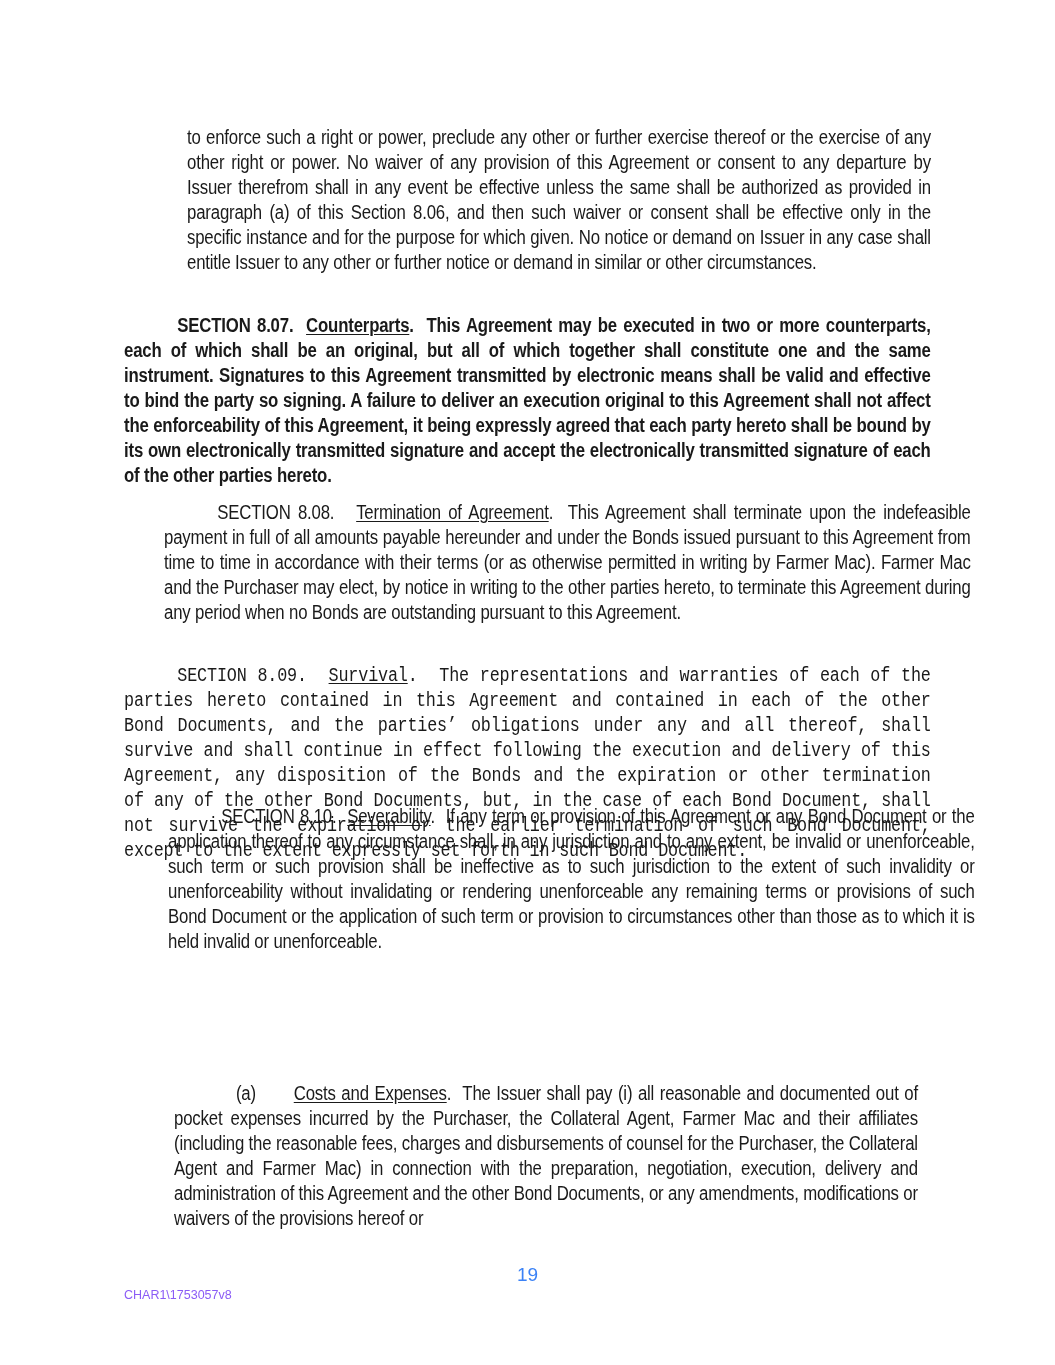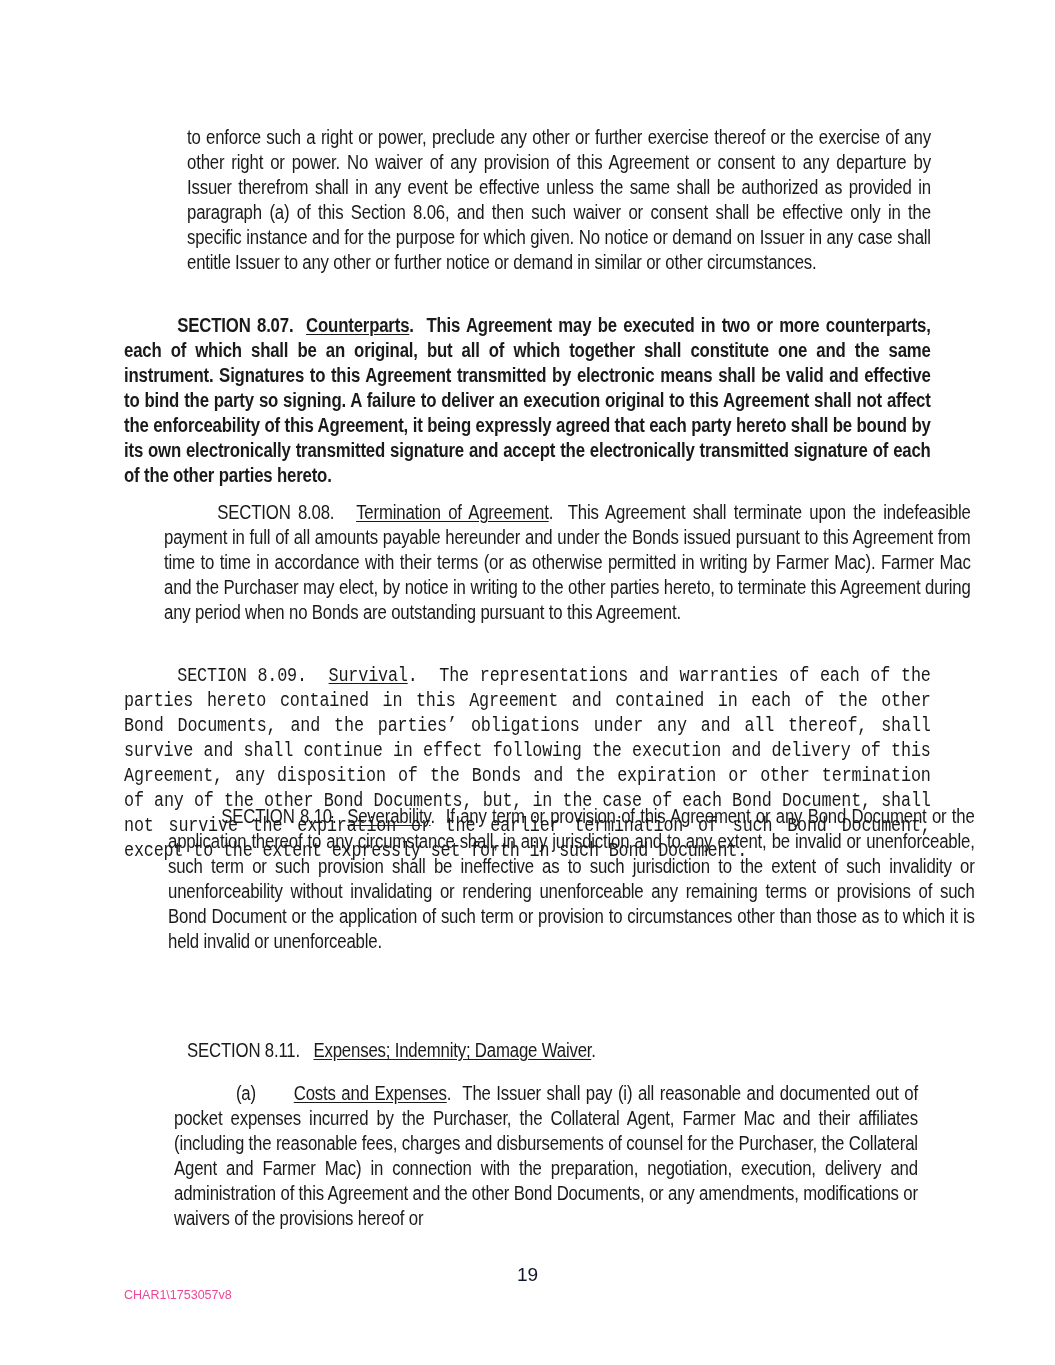--- a/index.html
+++ b/index.html
@@ -15,25 +15,25 @@
     letter-spacing: -0.2px;
   }
   .narrow-wrap {
     transform: scaleX(0.86);
     transform-origin: left top;
   }
   .u { text-decoration: underline; text-underline-offset: 2px; }
   .tab1 { display: inline-block; width: 62px; }
   .footer-num {
     position: absolute; left: 0; width: 1055px; top: 1264px; text-align: center;
-    font-family: "Liberation Sans", sans-serif; font-size: 19px; color: #0f172a;
+    font-family: "Liberation Sans", sans-serif; font-size: 19px; color: #3b82f6;
   }
   .footer-id {
     position: absolute; left: 124px; top: 1288px;
-    font-family: "Liberation Sans", sans-serif; font-size: 12.5px; color: #ec4899;
+    font-family: "Liberation Sans", sans-serif; font-size: 12.5px; color: #8b5cf6;
   }
 </style>
 </head>
 <body>
 
 <div class="page">
 
   <div class="p" style="left:187px; top:125px; width:744px;">
     <div class="narrow-wrap" style="width:865px;">
       <span>to enforce such a right or power, preclude any other or further exercise thereof or the exercise of any other right or power.  No waiver of any provision of this Agreement or consent to any departure by Issuer therefrom shall in any event be effective unless the same shall be authorized as provided in paragraph (a) of this Section 8.06, and then such waiver or consent shall be effective only in the specific instance and for the purpose for which given.  No notice or demand on Issuer in any case shall entitle Issuer to any other or further notice or demand in similar or other circumstances.</span>
@@ -57,25 +57,20 @@
       <span class="tab1"></span><span>SECTION 8.09.</span>&nbsp;&nbsp;<span class="u">Survival</span>.&nbsp;&nbsp;<span>The representations and warranties of each of the parties hereto contained in this Agreement and contained in each of the other Bond Documents, and the parties’ obligations under any and all thereof, shall survive and shall continue in effect following the execution and delivery of this Agreement, any disposition of the Bonds and the expiration or other termination of any of the other Bond Documents, but, in the case of each Bond Document, shall not survive the expiration or the earlier termination of such Bond Document, except to the extent expressly set forth in such Bond Document.</span>
     </div>
   </div>
 
   <div class="p" style="left:124px; top:804px; width:807px;margin-left:44px;">
     <div class="narrow-wrap" style="width:938px;">
       <span class="tab1"></span><span>SECTION 8.10.</span>&nbsp;&nbsp;<span class="u">Severability</span>.&nbsp;&nbsp;<span>If any term or provision of this Agreement or any Bond Document or the application thereof to any circumstance shall, in any jurisdiction and to any extent, be invalid or unenforceable, such term or such provision shall be ineffective as to such jurisdiction to the extent of such invalidity or unenforceability without invalidating or rendering unenforceable any remaining terms or provisions of such Bond Document or the application of such term or provision to circumstances other than those as to which it is held invalid or unenforceable.</span>
     </div>
   </div>
 
-  <div class="p" style="left:187px; top:1038px; width:744px;">
-    <div class="narrow-wrap" style="width:865px;">
-      <span>SECTION 8.11.</span>&nbsp;&nbsp;&nbsp;<span class="u">Expenses; Indemnity; Damage Waiver</span>.
-    </div>
-  </div>
 
   <div class="p" style="left:174px; top:1081px; width:744px;">
     <div class="narrow-wrap" style="width:865px;">
       <span style="display:inline-block; width:72px;"></span><span>(a)</span><span style="display:inline-block; width:44px;"></span><span class="u">Costs and Expenses</span>.&nbsp;&nbsp;<span>The Issuer shall pay (i) all reasonable and documented out of pocket expenses incurred by the Purchaser, the Collateral Agent, Farmer Mac and their affiliates (including the reasonable fees, charges and disbursements of counsel for the Purchaser, the Collateral Agent and Farmer Mac) in connection with the preparation, negotiation, execution, delivery and administration of this Agreement and the other Bond Documents, or any amendments, modifications or waivers of the provisions hereof or</span>
     </div>
   </div>
 
   <div class="footer-num">19</div>
   <div class="footer-id">CHAR1\1753057v8</div>
 

